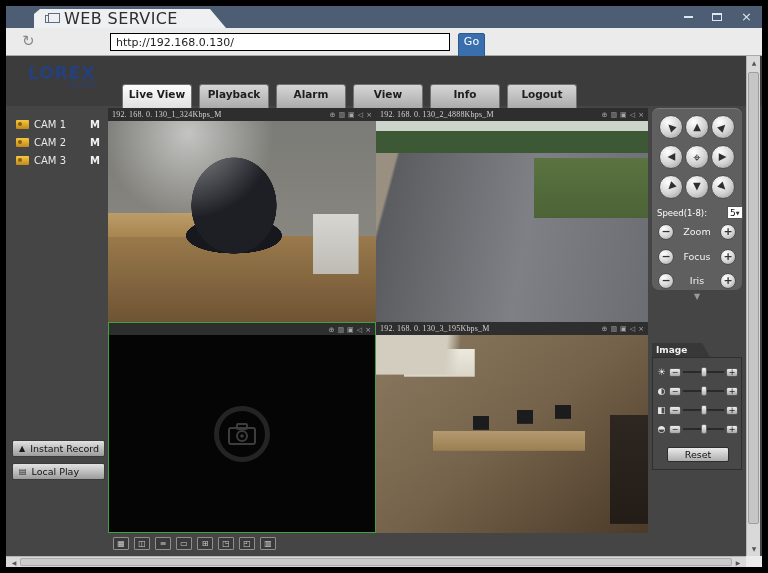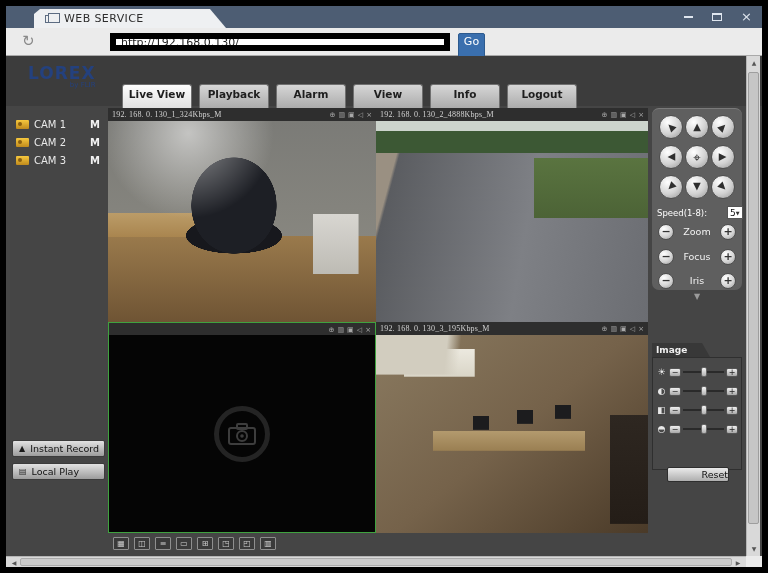--- a/index.html
+++ b/index.html
@@ -8,31 +8,31 @@
   .win { position:absolute; left:6px; top:6px; width:756px; height:561px; background:#ebebeb; }
 
   
   .titlebar { position:absolute; left:0; top:0; width:756px; height:22px; background:#4d5d73; }
   .doc-tab { position:absolute; left:28px; top:3px; width:192px; height:19px; background:#eef0f2;
              clip-path:polygon(0 100%, 0 5px, 6px 0, calc(100% - 16px) 0, 100% 100%);
              display:flex; align-items:center; gap:9px; padding-left:11px; }
   .doc-tab-icon { position:relative; width:10px; height:8px; border:1px solid #5c6c82; background:#eef0f2; }
   .doc-tab-icon::before { content:""; position:absolute; left:2px; top:-3px; width:10px; height:8px;
              border:1px solid #5c6c82; background:#eef0f2; }
-  .doc-title { font-size:11px; color:#2e2e2e; letter-spacing:.4px;text-align:center; }
+  .doc-title { font-size:16px; color:#2e2e2e; letter-spacing:.4px;text-align:center; }
   .win-controls { position:absolute; right:10px; top:0; height:22px; display:flex; align-items:center; gap:19px; }
   .ctl-min { width:9px; height:2px; background:#dfe6ef; }
   .ctl-max { width:10px; height:8px; border:1px solid #dfe6ef; border-top:2px solid #dfe6ef; }
   .ctl-close { color:#dfe6ef; font-size:13px; line-height:10px; }
 
   
   .addressbar { position:absolute; left:0; top:22px; width:756px; height:28px; background:#ebebeb;
                 border-bottom:1px solid #a9a9a9; }
   .refresh-btn { position:absolute; left:16px; top:4px; font-size:15px; color:#8a8a8a; }
-  .url-input { position:absolute; left:104px; top:5px; width:340px; height:18px; border:6px solid #000000;
+  .url-input { position:absolute; left:104px; top:5px; width:340px; height:18px; border:1px solid #000000;
                font-size:11px; padding:0 5px; color:#222; background:#fff; font-family:"DejaVu Sans",sans-serif; }
   .go-btn { position:absolute; left:452px; top:5px; width:27px; height:28px; background:#3a6fae;
             border:1px solid #2d5a8e; border-radius:2px; color:#fff; font-size:11px; text-align:center;
             line-height:16px; }
 
   
   .content { position:absolute; left:0; top:50px; width:756px; height:500px; background:#454545; overflow:hidden; }
   .header-strip { position:absolute; left:0; top:0; width:756px; height:50px; background:#3c3c3c; }
   .logo { position:absolute; left:14px; top:7px; }
   .logo-main { font-size:17px; font-weight:bold; color:#24417e; letter-spacing:1px;margin-left:8px; }
@@ -136,21 +136,21 @@
   .is-row { position:absolute; left:3px; right:3px; height:12px; display:flex; align-items:center; gap:2px; }
   .is-icon { width:11px; font-size:9px; color:#e8e8e8; text-align:center; }
   .is-minus,.is-plus { width:12px; height:9px; background:linear-gradient(#efefef,#a8a8a8);
               border:1px solid #555; border-radius:2px; font-size:8px; color:#222; text-align:center;
               line-height:7px; }
   .is-track { flex:1; height:2px; background:#2a2a2a; position:relative; }
   .is-thumb { position:absolute; left:calc(50% - 3px); top:-4px; width:6px; height:10px;
               background:linear-gradient(#f4f4f4,#b2b2b2); border:1px solid #666; border-radius:2px; }
   .reset-btn { position:absolute; left:14px; top:89px; width:62px; height:15px;
                background:linear-gradient(#eaeaea,#aeaeae); border:1px solid #2e2e2e; border-radius:2px;
-               font-size:9.5px; color:#111; text-align:right; line-height:13px;margin-top:20px; }
+               font-size:9.5px; color:#111; text-align:center; line-height:13px; }
 
   
   .vscroll { position:absolute; left:740px; top:50px; width:14px; height:500px; background:#d9d9d9;
              border-left:1px solid #b5b5b5; }
   .vs-up,.vs-down { position:absolute; left:0; width:14px; height:14px; font-size:6px; color:#555;
              text-align:center; line-height:14px; }
   .vs-up { top:0; } .vs-down { bottom:0; }
   .vs-thumb { position:absolute; left:1px; top:16px; width:11px; height:452px; background:#c6c6c6;
               border:1px solid #9e9e9e; border-radius:2px; }
   .hscroll { position:absolute; left:0; top:550px; width:740px; height:11px; background:#d9d9d9;

